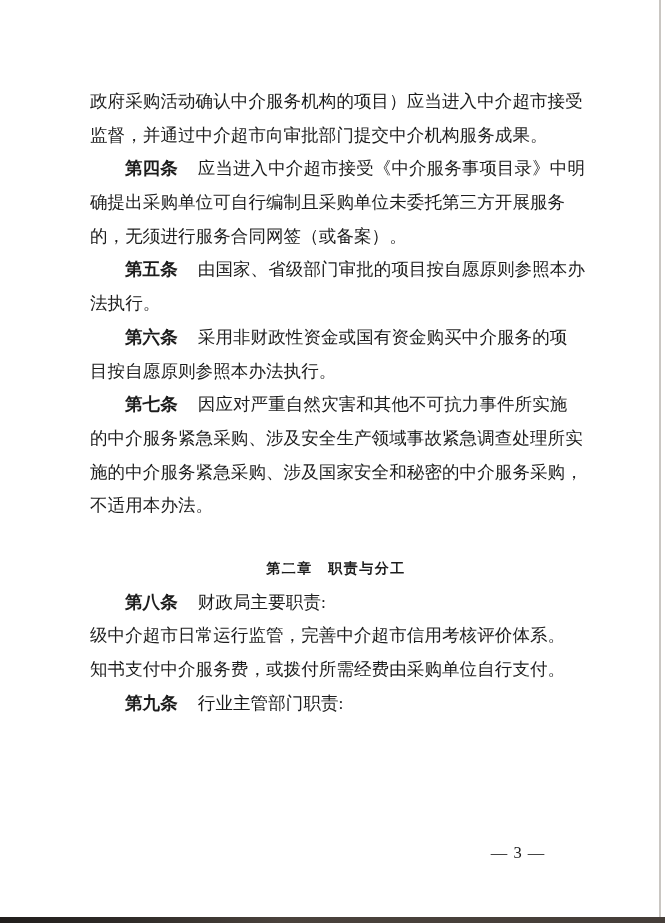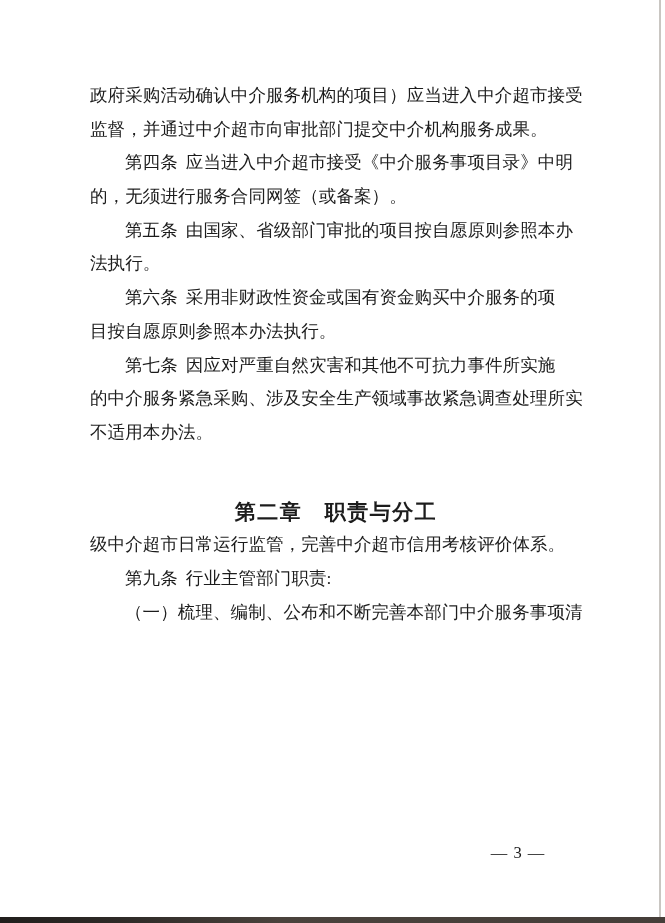--- a/index.html
+++ b/index.html
@@ -16,44 +16,44 @@
     color: #1c1c1c;
   }
   .page {
     position: absolute;
     inset: 0;
     background: #ffffff;
   }
   .text-block {
     position: absolute;
     left: 90px;
-    top: 79px;
+    top: 85px;
     width: 492px;
     font-size: 17.5px;
   }
   .line {
     height: 33.7px;
     line-height: 33.7px;
     white-space: nowrap;
     letter-spacing: 0.1px;
   }
   .line.indent {
     padding-left: 35px;
   }
   .lead {
     font-family: "Liberation Sans", "DejaVu Sans", sans-serif;
-    font-weight: normal;
-    margin-right: 8px;
+    font-weight: bold;
+    margin-right: 20px;
   }
   .line.chapter {
-    margin-top: 45px;
+    margin-top: 29px;
     text-align: center;
     font-family: "Liberation Sans", "DejaVu Sans", sans-serif;
     font-weight: bold;
-    font-size: 21px;
+    font-size: 14px;
     letter-spacing: 1.5px;
     padding-left: 0;
   }
   .page-number {
     position: absolute;
     top: 841px;
     left: 458px;
     width: 120px;
     height: 24px;
     line-height: 24px;
@@ -79,29 +79,32 @@
   }
 </style>
 </head>
 <body>
 
 <div class="page">
   <div class="text-block">
       <div class="line">政府采购活动确认中介服务机构的项目）应当进入中介超市接受</div>
       <div class="line">监督，并通过中介超市向审批部门提交中介机构服务成果。</div>
       <div class="line indent"><span class="lead">第四条</span><span>应当进入中介超市接受《中介服务事项目录》中明</span></div>
+      <div class="line">确提出采购单位可自行编制且采购单位未委托第三方开展服务</div>
       <div class="line">的，无须进行服务合同网签（或备案）。</div>
       <div class="line indent"><span class="lead">第五条</span><span>由国家、省级部门审批的项目按自愿原则参照本办</span></div>
       <div class="line">法执行。</div>
       <div class="line indent"><span class="lead">第六条</span><span>采用非财政性资金或国有资金购买中介服务的项</span></div>
       <div class="line">目按自愿原则参照本办法执行。</div>
       <div class="line indent"><span class="lead">第七条</span><span>因应对严重自然灾害和其他不可抗力事件所实施</span></div>
       <div class="line">的中介服务紧急采购、涉及安全生产领域事故紧急调查处理所实</div>
+      <div class="line">施的中介服务紧急采购、涉及国家安全和秘密的中介服务采购，</div>
       <div class="line">不适用本办法。</div>
       <div class="line chapter">第二章　职责与分工</div>
+      <div class="line indent"><span class="lead">第八条</span><span>财政局主要职责:</span></div>
       <div class="line">级中介超市日常运行监管，完善中介超市信用考核评价体系。</div>
+      <div class="line">知书支付中介服务费，或拨付所需经费由采购单位自行支付。</div>
       <div class="line indent"><span class="lead">第九条</span><span>行业主管部门职责:</span></div>
-      <div class="line indent">（一）梳理、编制、公布和不断完善本部门中介服务事项清</div>
     </div>
   <div class="page-number">— 3 —</div>
   <div class="edge-right"></div>
   <div class="edge-bottom"></div>
 </div>
 
 </body></html>

